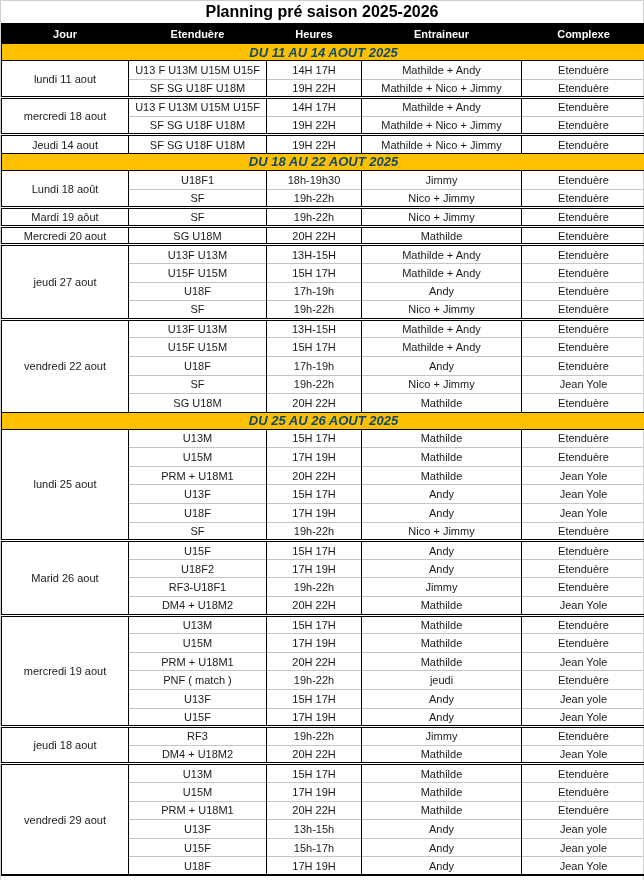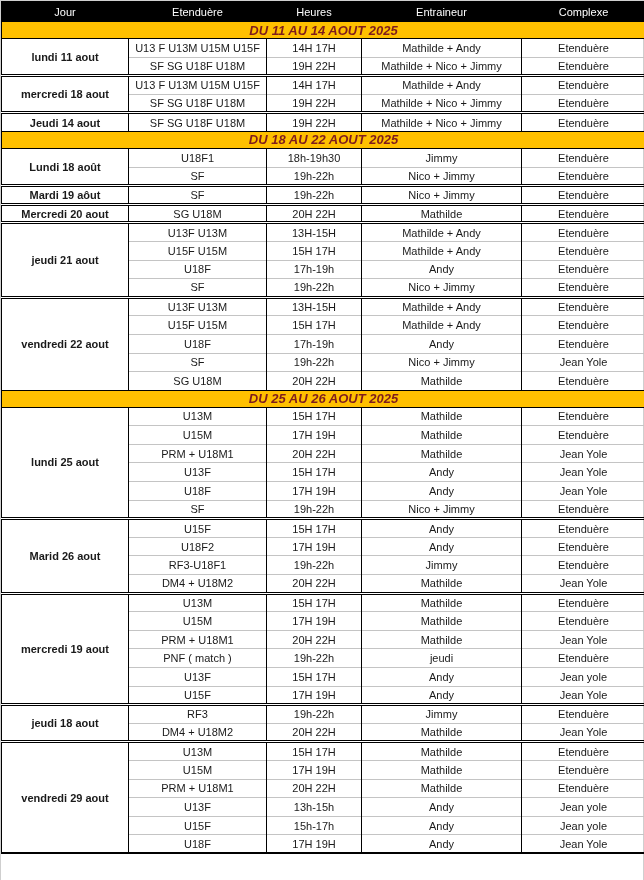--- a/index.html
+++ b/index.html
@@ -15,42 +15,43 @@
   .title {
     height:22px; display:flex; align-items:center; justify-content:center;
     font-size:16px; font-weight:bold; color:#000;
   }
   table {
     width:100%; border-collapse:collapse; table-layout:fixed;
     border:1px solid #000; border-bottom:2.5px solid #000;
   }
   th {
     background:var(--header-bg); color:var(--header-fg);
-    font-size:11px; font-weight:normal; height:20px; padding:0;
+    font-size:11px; font-weight:bold; height:20px; padding:0;
     border:1px solid #000;
   }
   td {
     font-size:11px; text-align:center; vertical-align:middle;
     padding:0 2px; height:18.6px;
     border-left:1px solid #000; border-right:1px solid #000;
     overflow:hidden; white-space:nowrap; color:#1a1a1a;
   }
   tr.banner-row td {
-    background:var(--accent); color:#7f1d1d;
+    background:var(--accent); color:#0c4a6e;
     font-weight:bold; font-style:italic; font-size:13px;
     height:17px; border-top:1px solid #000; border-bottom:1px solid #000;
   }
   tr.group-sep td { border-top:3px double #000; }
   tr.row-inner td { border-top:1px solid #c4c4c4; }
-  td.day { font-size:11px;font-weight:bold; }
+  td.day { font-size:11px; }
 </style>
 </head>
 <body>
 
 <div class="page">
+  <div class="title">Planning pré saison 2025-2026</div>
   <table>
     <colgroup>
       <col style="width:127px">
         <col style="width:138px">
         <col style="width:95px">
         <col style="width:160px">
         <col style="width:124px">
     </colgroup>
     <thead>
       <tr id="header-row">
@@ -122,21 +123,21 @@
           <td>Etenduère</td>
         </tr>
         <tr class="group-sep">
           <td class="day" rowspan="1">Mercredi 20 aout</td>
           <td>SG U18M</td>
           <td>20H 22H</td>
           <td>Mathilde</td>
           <td>Etenduère</td>
         </tr>
         <tr class="group-sep">
-          <td class="day" rowspan="4">jeudi 21 aout</td>
+          <td class="day" rowspan="4">jeudi 27 aout</td>
           <td>U13F U13M</td>
           <td>13H-15H</td>
           <td>Mathilde + Andy</td>
           <td>Etenduère</td>
         </tr>
         <tr class="row-inner">
           <td>U15F U15M</td>
           <td>15H 17H</td>
           <td>Mathilde + Andy</td>
           <td>Etenduère</td>

